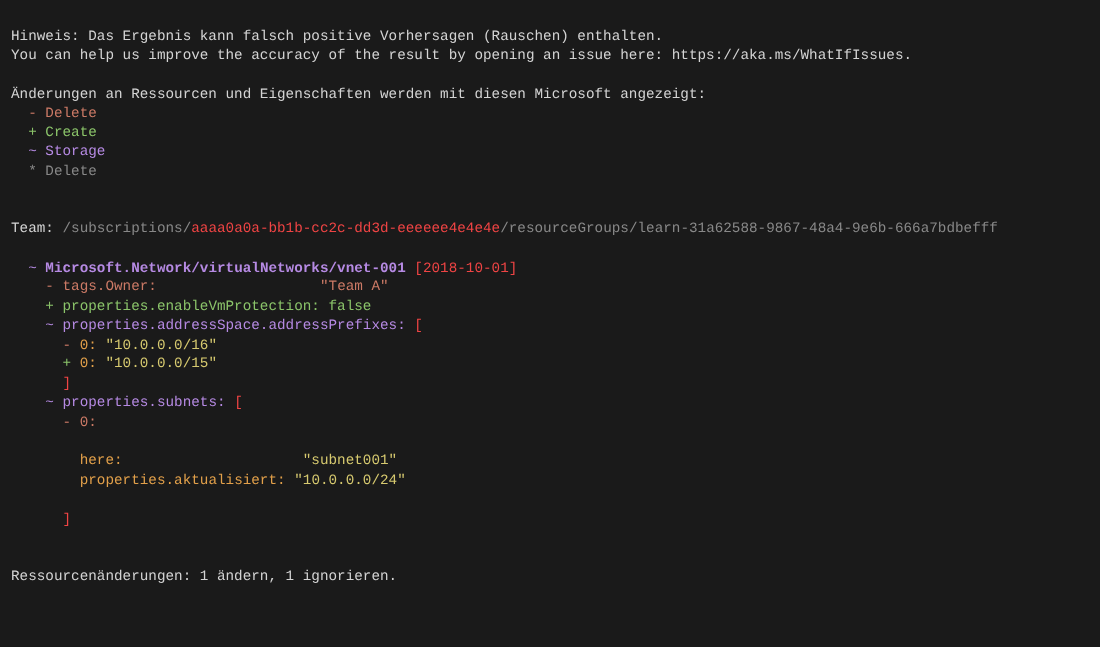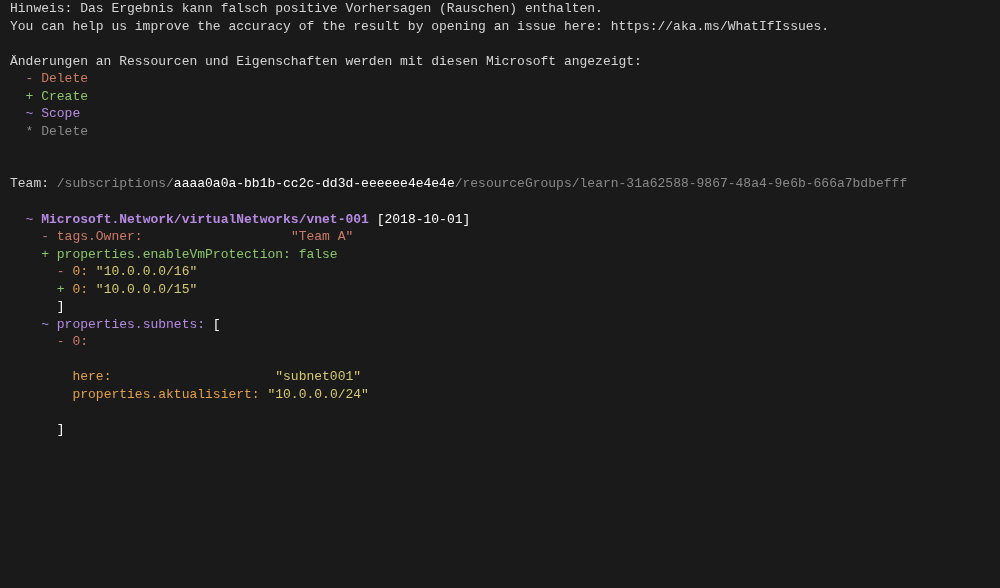--- a/index.html
+++ b/index.html
@@ -8,70 +8,71 @@
     background: #1a1a1a;
     color: #d4d4d4;
     font-family: "Consolas", "Courier New", monospace;
     font-size: 13px;
     line-height: 1.35;
     width: 1000px;
     height: 588px;
     overflow: hidden;
   }
   .terminal {
-    padding: 0 10px;
+    padding: 24px 10px;
     white-space: nowrap;
   }
   .line { display: block; min-height: 1.35em; }
   .dim { color: #888888; }
   .red { color: #cc7a66; }
   .green { color: #8bc46a; }
   .purple { color: #b68ae3; }
   .bold { font-weight: bold; }
   .orange { color: #e2a04a; }
   .yellow { color: #d6c96f; }
-  .white { color: #ffffff; }
+  .white { color: #ef4444; }
   .blank { height: 1.35em; }
   span { white-space: pre; }
 </style>
 </head>
 <body>
 
 <div class="terminal">
 
   <span class="line">Hinweis: Das Ergebnis kann falsch positive Vorhersagen (Rauschen) enthalten.</span>
   <span class="line">You can help us improve the accuracy of the result by opening an issue here: https://aka.ms/WhatIfIssues.</span>
 
   <span class="line blank"></span>
 
   <span class="line">Änderungen an Ressourcen und Eigenschaften werden mit diesen Microsoft angezeigt:</span>
 
   <span class="line"><span class="red">  - </span><span class="red">Delete</span></span>
 
   <span class="line"><span class="green">  + </span><span class="green">Create</span></span>
 
-  <span class="line"><span class="purple">  ~ </span><span class="purple">Scope</span></span>
+  <span class="line"><span class="purple">  ~ </span><span class="purple">Storage</span></span>
 
   <span class="line"><span class="dim">  * </span><span class="dim">Delete</span></span>
 
   <span class="line blank"></span>
 
 
   <span class="line blank"></span>
 
   <span class="line"><span>Team: </span><span class="dim">/subscriptions/</span><span class="white">aaaa0a0a-bb1b-cc2c-dd3d-eeeeee4e4e4e</span><span class="dim">/resourceGroups/learn-31a62588-9867-48a4-9e6b-666a7bdbefff</span></span>
 
   <span class="line blank"></span>
 
   <span class="line"><span class="purple">  ~ </span><span class="purple bold">Microsoft.Network/virtualNetworks/vnet-001</span><span class="white"> [</span><span class="white">2018-10-01</span><span class="white">]</span></span>
 
   <span class="line"><span class="red">    - </span><span class="red">tags.Owner:</span><span>                   </span><span class="red">"Team A"</span></span>
 
   <span class="line"><span class="green">    + </span><span class="green">properties.enableVmProtection: </span><span class="green">false</span></span>
 
+  <span class="line"><span class="purple">    ~ </span><span class="purple">properties.addressSpace.addressPrefixes:</span><span class="white"> [</span></span>
 
   <span class="line"><span class="red">      - </span><span class="orange">0: </span><span class="yellow">"10.0.0.0/16"</span></span>
 
   <span class="line"><span class="green">      + </span><span class="orange">0: </span><span class="yellow">"10.0.0.0/15"</span></span>
 
   <span class="line"><span class="white">      ]</span></span>
 
   <span class="line"><span class="purple">    ~ </span><span class="purple">properties.subnets:</span><span class="white"> [</span></span>
 
   <span class="line"><span class="red">      - </span><span class="red">0:</span></span>
@@ -84,14 +85,15 @@
 
   <span class="line blank"></span>
 
   <span class="line"><span class="white">      ]</span></span>
 
   <span class="line blank"></span>
 
 
   <span class="line blank"></span>
 
+  <span class="line">Ressourcenänderungen: 1 ändern, 1 ignorieren.</span>
 
 </div>
 
 </body></html>

